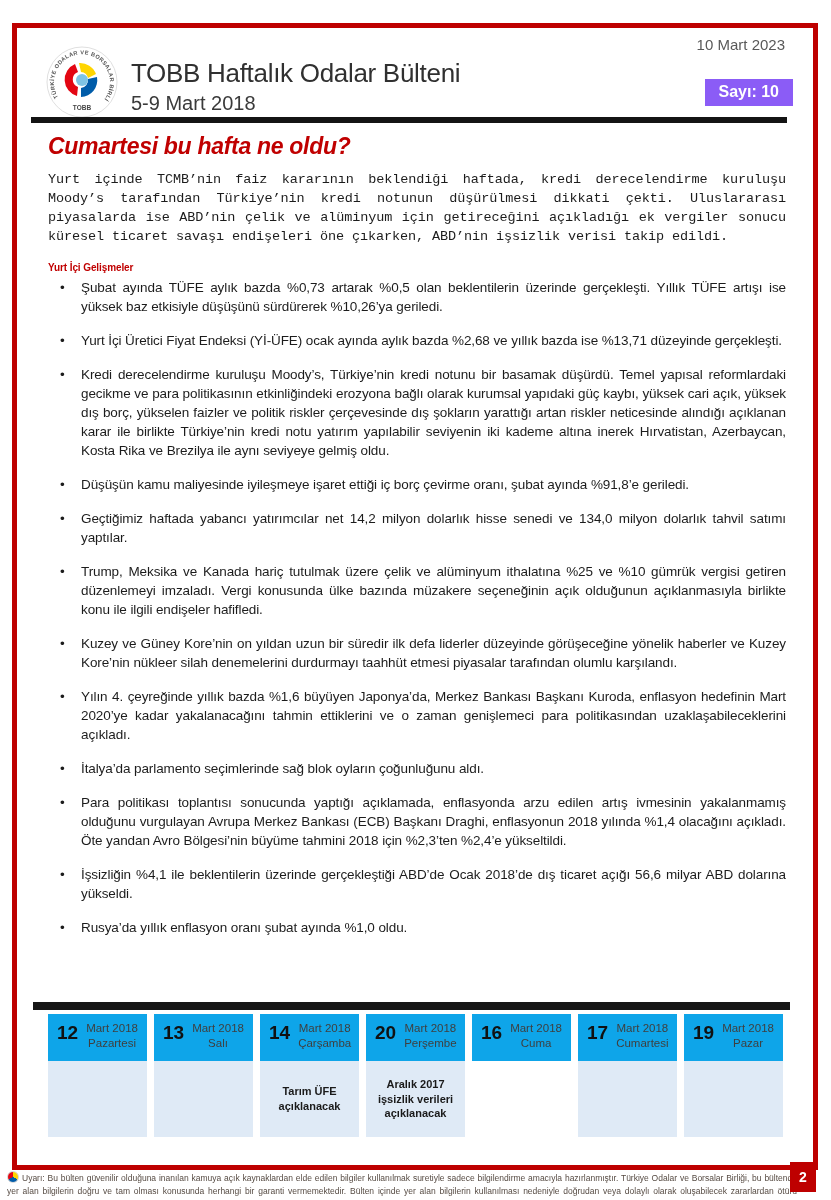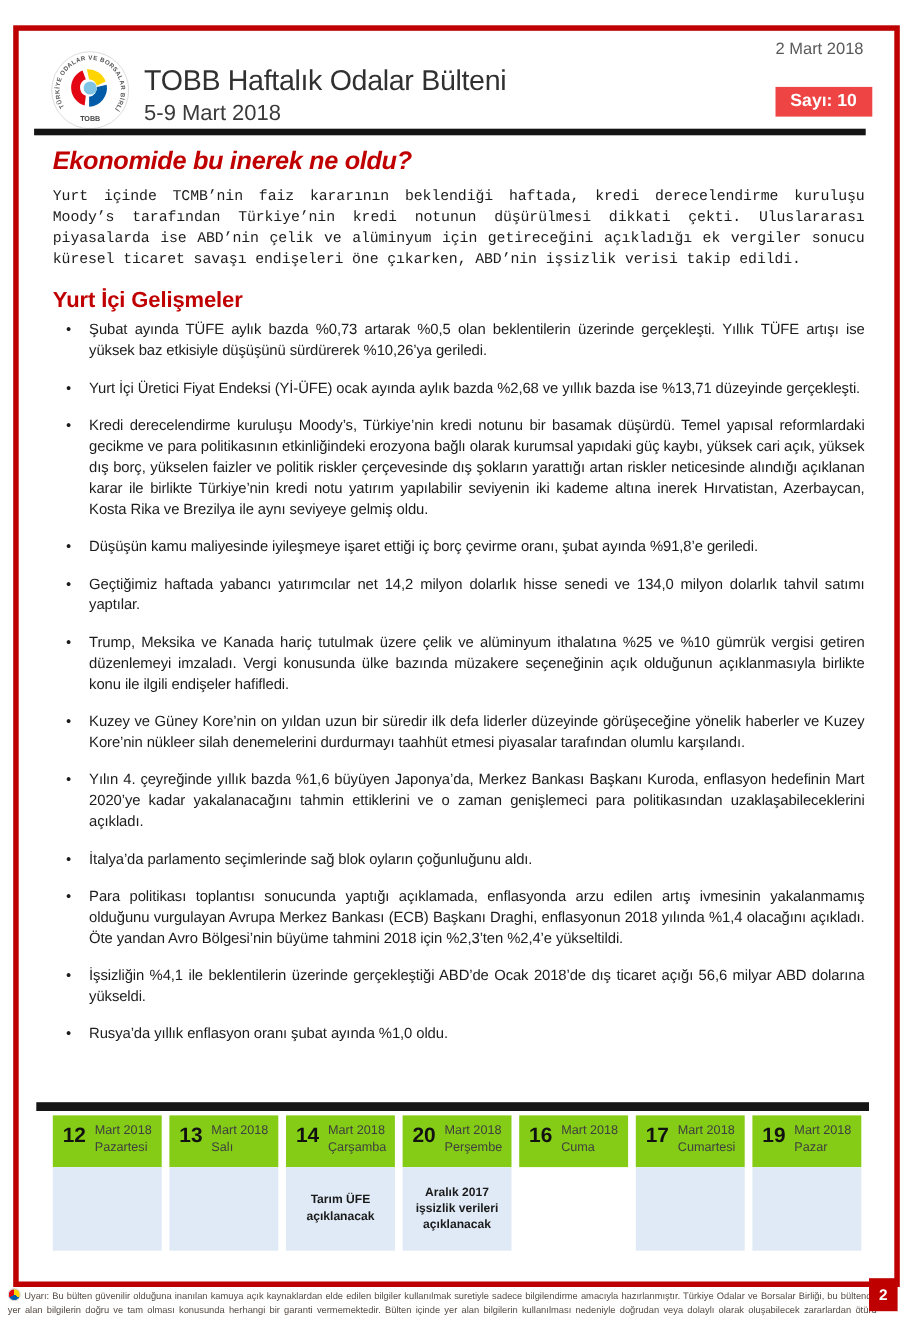--- a/index.html
+++ b/index.html
@@ -14,58 +14,58 @@
   }
   
   .doc-date{
     position:absolute;top:36px;right:46px;color:#595959;font-size:15px;
   }
   .logo{position:absolute;left:46px;top:46px;width:72px;height:72px;}
   .title-block{position:absolute;left:131px;top:58px;color:#303030;}
   .doc-title{font-size:26px;letter-spacing:-0.3px;}
   .doc-subtitle{font-size:20px;margin-top:3px;color:#3a3a3a;}
   .issue-badge{
-    position:absolute;top:79px;right:38px;background:#ef4444;color:#fff;
+    position:absolute;top:79px;right:38px;background:#8b5cf6;color:#fff;
     font-size:16px;font-weight:bold;padding:4px 14px 5px 14px;
   }
   .header-rule{
     position:absolute;left:31px;top:117px;width:756px;height:6px;background:#141414;
   }
   
   .content{
     position:absolute;left:48px;top:133px;width:738px;height:866px;overflow:hidden;
     color:#1c1c1c;font-size:13.5px;letter-spacing:-0.1px;
   }
   .headline{
     color:#C00000;font-size:23px;font-weight:bold;font-style:italic;
     letter-spacing:-0.3px;margin:0 0 10px 0;
   }
   .intro{margin:0 0 16px 0;text-align:justify;line-height:19px;font-family:Liberation Mono, monospace;}
   .section-title{
-    color:#C00000;font-size:20px;font-weight:bold;margin:14px 0 5px 0;
+    color:#C00000;font-size:10px;font-weight:bold;margin:14px 0 5px 0;
   }
   ul.bullets{list-style:none;margin:0;padding:0;}
   ul.bullets li{
     position:relative;padding-left:33px;margin:0 0 15px 0;
     text-align:justify;line-height:19px;
   }
   ul.bullets li::before{
     content:"\2022";position:absolute;left:12px;top:0;color:#1c1c1c;
   }
   
   .calendar{position:absolute;left:33px;top:1002px;width:757px;}
   .calendar-bar{height:8px;background:#161616;}
   .cards{display:flex;gap:7px;margin:4px 0 0 15px;width:735px;}
   .card{flex:1;display:flex;flex-direction:column;}
   .card-head{
-    background:#84cc16;height:47px;display:flex;align-items:flex-start;
+    background:#0ea5e9;height:47px;display:flex;align-items:flex-start;
     padding:7px 6px 16px 9px;box-sizing:border-box;
   }
   .card-daynum{font-size:19px;font-weight:bold;color:#111;line-height:1;margin-top:2px;}
-  .card-datecol{margin-left:8px;font-size:11.5px;color:#3f3f3f;line-height:1.3;}
+  .card-datecol{margin-left:8px;font-size:11.5px;color:#3f3f3f;line-height:1.3;text-align:center;}
   .card-body{
     background:#dfeaf6;height:76px;display:flex;align-items:center;justify-content:center;
     text-align:center;font-size:11px;font-weight:bold;color:#1a1a1a;
     padding:4px 7px;box-sizing:border-box;line-height:1.35;
   }
   
   .footer{
     position:absolute;left:7px;top:1171px;width:790px;
     font-size:8.5px;line-height:1.5;color:#564b43;text-align:justify;
   }
@@ -77,21 +77,21 @@
   .page-number{
     position:absolute;top:1162px;right:15px;width:26px;height:30px;background:#BE0000;
     color:#fff;font-size:14px;font-weight:bold;display:flex;align-items:center;justify-content:center;
   }
 </style>
 </head>
 <body>
 
 <div class="page-border"></div>
 
-<div class="doc-date">2 Mart 2018</div>
+<div class="doc-date">10 Mart 2023</div>
 
 <svg class="logo" viewBox="0 0 72 72">
   <circle cx="36" cy="36" r="35" fill="#ffffff" stroke="#c9c9c9" stroke-width="0.6"></circle>
   <defs>
     <path id="ringPath" d="M 13.5 53 A 28 28 0 1 1 58.5 53"></path>
   </defs>
   <text font-size="5.6" fill="#555" letter-spacing="0.4" font-weight="bold">
     <textPath href="#ringPath" startOffset="2">TÜRKİYE ODALAR VE BORSALAR BİRLİĞİ</textPath>
   </text>
   <text x="36" y="64" font-size="6.5" font-weight="bold" fill="#444" text-anchor="middle">TOBB</text>
@@ -105,21 +105,21 @@
 
 <div class="title-block">
   <div class="doc-title">TOBB Haftalık Odalar Bülteni</div>
   <div class="doc-subtitle">5-9 Mart 2018</div>
 </div>
 
 <div class="issue-badge">Sayı: 10</div>
 <div class="header-rule"></div>
 
 <div class="content">
-  <h1 class="headline">Ekonomide bu inerek ne oldu?</h1>
+  <h1 class="headline">Cumartesi bu hafta ne oldu?</h1>
   <p class="intro">Yurt içinde TCMB’nin faiz kararının beklendiği haftada, kredi derecelendirme kuruluşu Moody’s tarafından Türkiye’nin kredi notunun düşürülmesi dikkati çekti. Uluslararası piyasalarda ise ABD’nin çelik ve alüminyum için getireceğini açıkladığı ek vergiler sonucu küresel ticaret savaşı endişeleri öne çıkarken, ABD’nin işsizlik verisi takip edildi.</p>
 
   <div class="section-title">Yurt İçi Gelişmeler</div>
   <ul class="bullets">
     <li>Şubat ayında TÜFE aylık bazda %0,73 artarak %0,5 olan beklentilerin üzerinde gerçekleşti. Yıllık TÜFE artışı ise yüksek baz etkisiyle düşüşünü sürdürerek %10,26’ya geriledi.</li>
     <li>Yurt İçi Üretici Fiyat Endeksi (Yİ-ÜFE) ocak ayında aylık bazda %2,68 ve yıllık bazda ise %13,71 düzeyinde gerçekleşti.</li>
     <li>Kredi derecelendirme kuruluşu Moody’s, Türkiye’nin kredi notunu bir basamak düşürdü. Temel yapısal reformlardaki gecikme ve para politikasının etkinliğindeki erozyona bağlı olarak kurumsal yapıdaki güç kaybı, yüksek cari açık, yüksek dış borç, yükselen faizler ve politik riskler çerçevesinde dış şokların yarattığı artan riskler neticesinde alındığı açıklanan karar ile birlikte Türkiye’nin kredi notu yatırım yapılabilir seviyenin iki kademe altına inerek Hırvatistan, Azerbaycan, Kosta Rika ve Brezilya ile aynı seviyeye gelmiş oldu.</li>
     <li>Düşüşün kamu maliyesinde iyileşmeye işaret ettiği iç borç çevirme oranı, şubat ayında %91,8’e geriledi.</li>
     <li>Geçtiğimiz haftada yabancı yatırımcılar net 14,2 milyon dolarlık hisse senedi ve 134,0 milyon dolarlık tahvil satımı yaptılar.</li>
   </ul>

